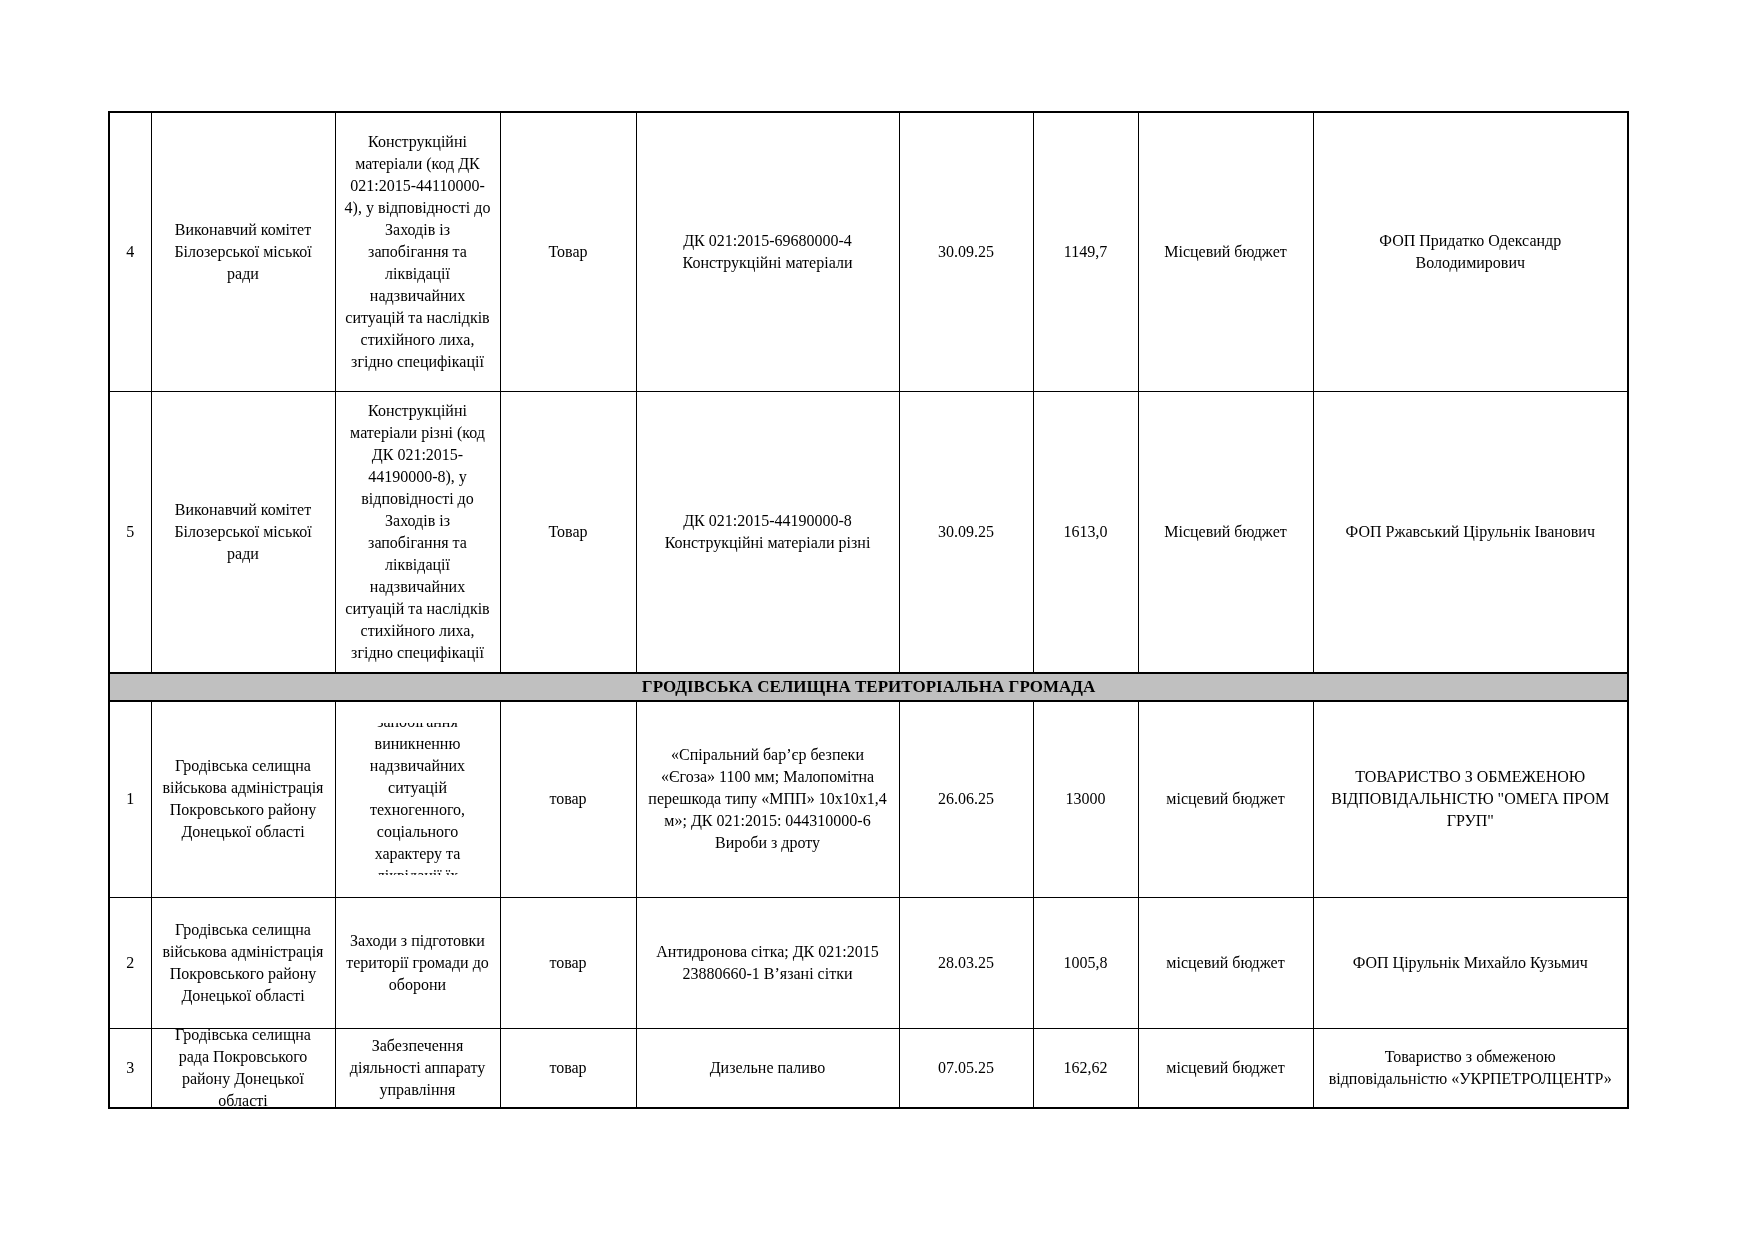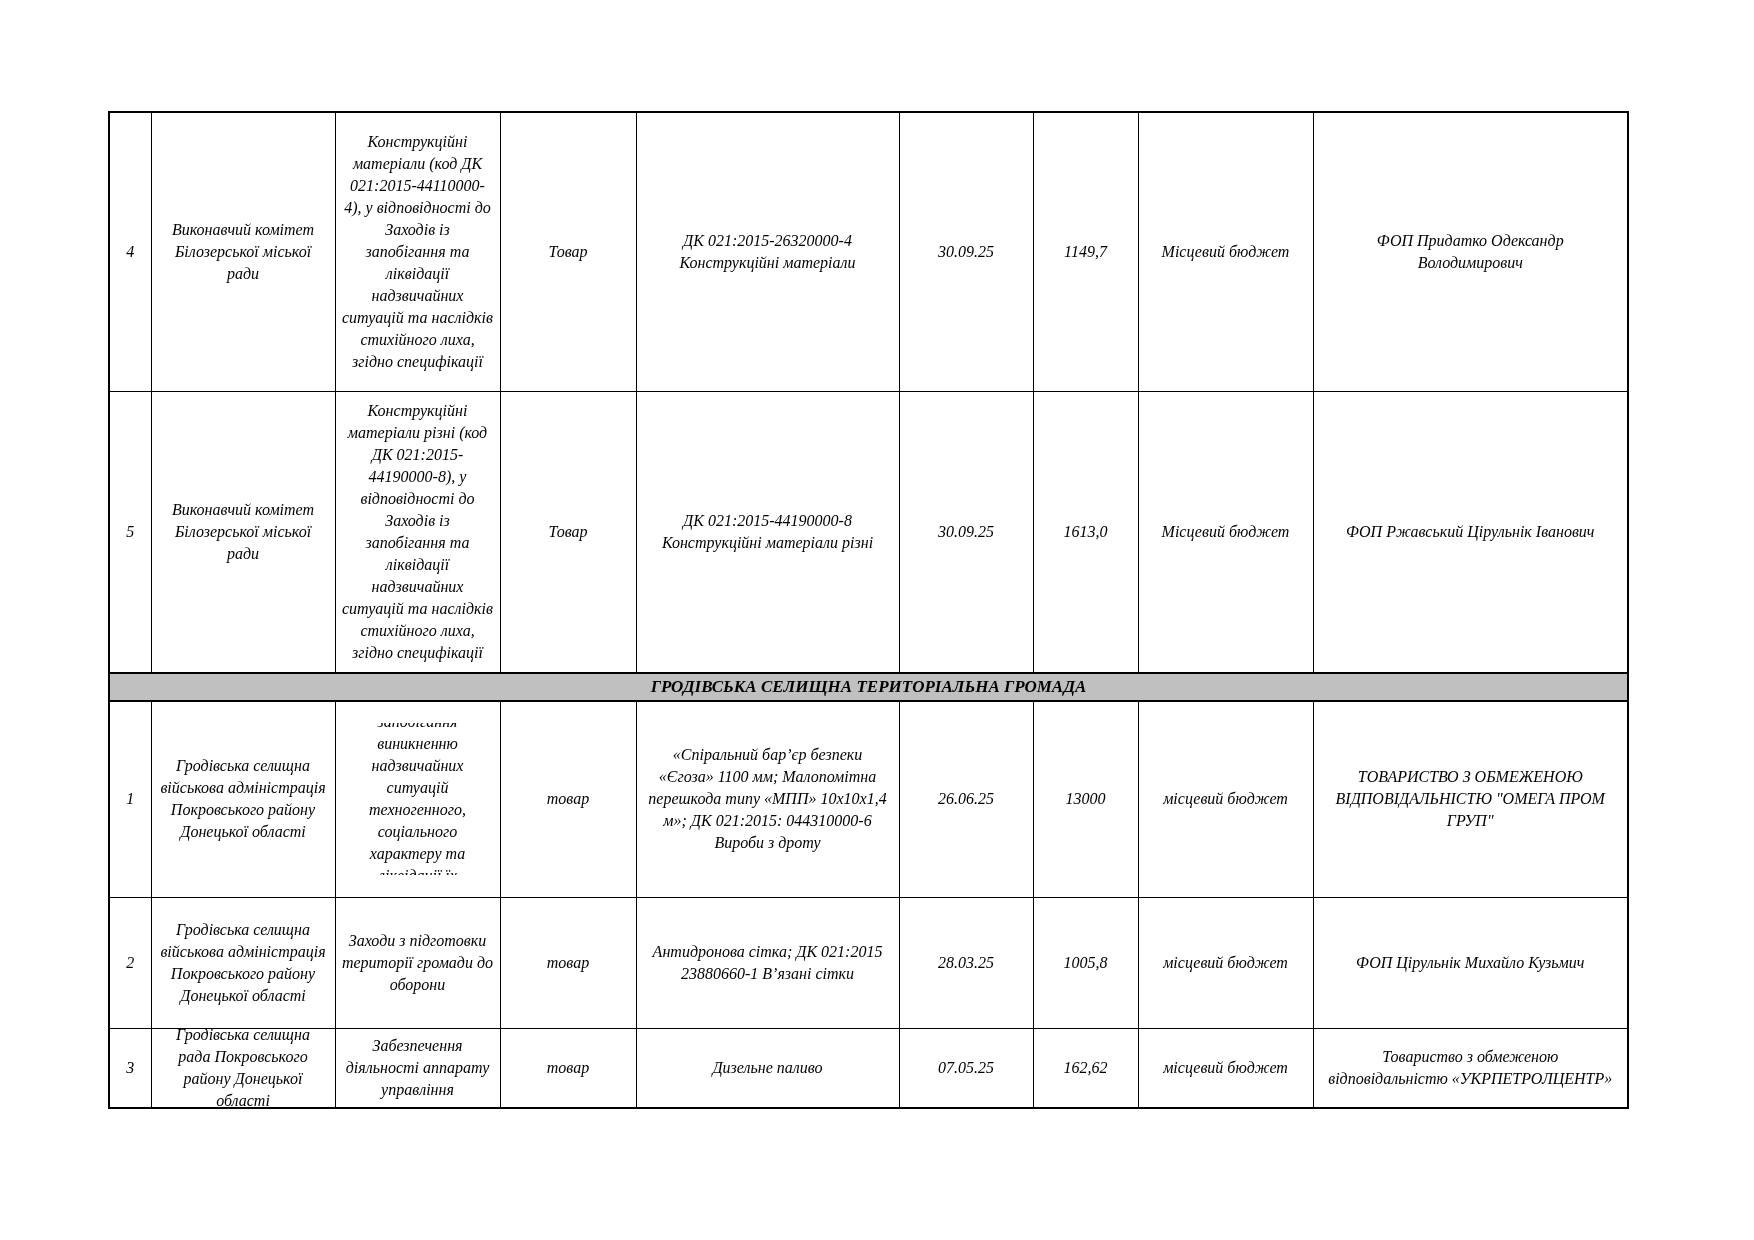--- a/index.html
+++ b/index.html
@@ -19,21 +19,20 @@
     width: 1519px;
     border-collapse: collapse;
     table-layout: fixed;
     border: 2px solid #000000;
   }
   table.report td {
     border: 1px solid #000000;
     vertical-align: middle;
     padding: 0;
     overflow: hidden;
-    font-style: italic;
   }
   .cell {
     white-space: pre-line;
     text-align: center;
     font-size: 16px;
     line-height: 22px;
     padding: 0 3px;
   }
   .clip {
     display: flex;
@@ -89,21 +88,21 @@
 ліквідації
 надзвичайних
 ситуацій та наслідків
 стихійного лиха,
 згідно специфікації</div>
           </td>
       <td>
             <div class="cell">Товар</div>
           </td>
       <td>
-            <div class="cell">ДК 021:2015-26320000-4
+            <div class="cell">ДК 021:2015-69680000-4
 Конструкційні матеріали</div>
           </td>
       <td>
             <div class="cell">30.09.25</div>
           </td>
       <td>
             <div class="cell">1149,7</div>
           </td>
       <td>
             <div class="cell">Місцевий бюджет</div>

